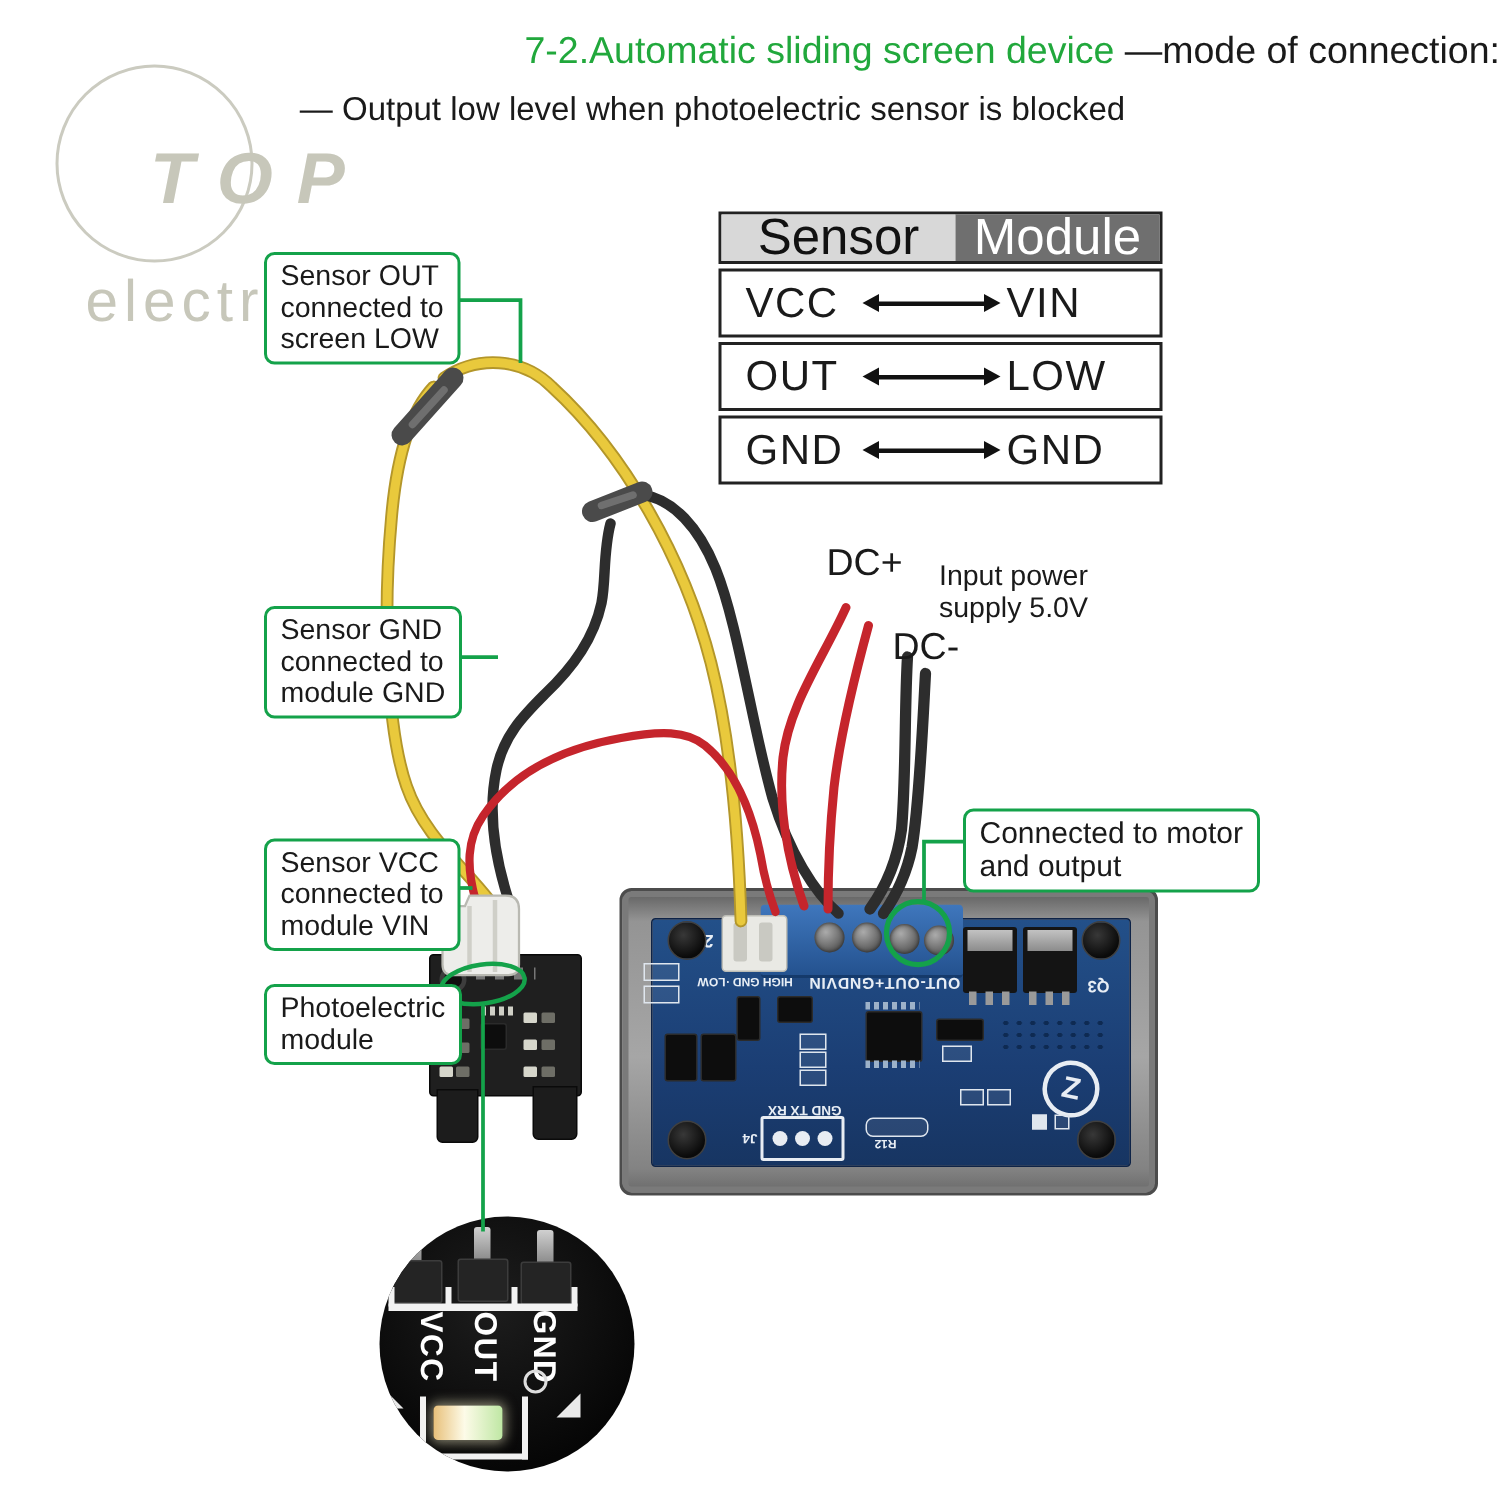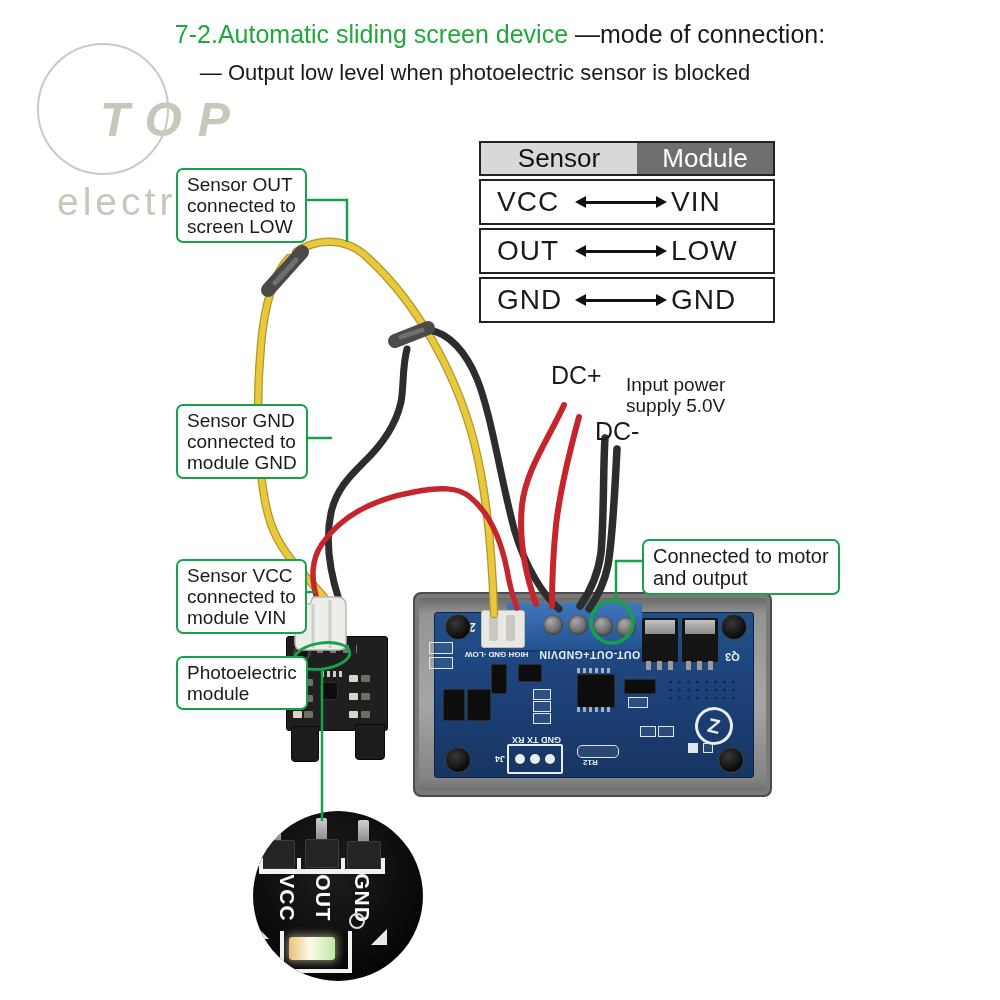--- a/index.html
+++ b/index.html
@@ -4,27 +4,27 @@
 <style>
   html,body{margin:0;padding:0;background:#fff;}
   .canvas{position:relative;width:1000px;height:1000px;background:#fff;overflow:hidden;
           font-family:"Liberation Sans", sans-serif;color:#1a1a1a;}
   .abs{position:absolute;}
   
   .wm-circle{left:37px;top:43px;width:128px;height:128px;border:2px solid #cbcbc0;border-radius:50%;z-index:0;}
   .wm-top{left:100px;top:92px;font-size:48px;font-weight:bold;font-style:italic;color:#c7c7ba;letter-spacing:16px;z-index:0;}
   .wm-bottom{left:57px;top:180px;font-size:39px;color:#c7c7ba;letter-spacing:4px;z-index:0;}
   
-  .title1{left:0;top:20px;width:1000px;text-align:center;font-size:25px;z-index:1;}
+  .title1{left:0;top:20px;width:1000px;text-align:right;font-size:25px;z-index:1;}
   .title1 .grn{color:#21a83c;}
   .title2{left:0;top:60px;width:950px;text-align:center;font-size:22px;z-index:1;}
   
   .tbl{left:479px;top:141px;width:296px;z-index:1;}
   .tbl-head{display:flex;border:2px solid #222;}
-  .tbl-head .hc{height:31px;display:flex;align-items:center;justify-content:center;font-size:26px;}
+  .tbl-head .hc{height:31px;display:flex;align-items:center;justify-content:center;font-size:34px;}
   .hc.sensor{width:156px;background:#d8d8d8;color:#111;}
   .hc.module{width:136px;background:#6f6f6f;color:#fff;}
   .tbl-row{display:flex;align-items:center;border:2px solid #222;background:#fff;height:42px;margin-top:3px;padding:0 16px;}
   .tbl-row .lc{width:84px;font-size:28px;letter-spacing:1px;}
   .tbl-row .rc{width:84px;font-size:28px;letter-spacing:1px;padding-left:10px;}
   .dbl-arrow{position:relative;width:72px;height:3px;background:#111;margin:0 4px;}
   .dbl-arrow:before,.dbl-arrow:after{content:"";position:absolute;top:-5px;border-top:6px solid transparent;border-bottom:6px solid transparent;}
   .dbl-arrow:before{left:-10px;border-right:11px solid #111;}
   .dbl-arrow:after{right:-10px;border-left:11px solid #111;}
   

